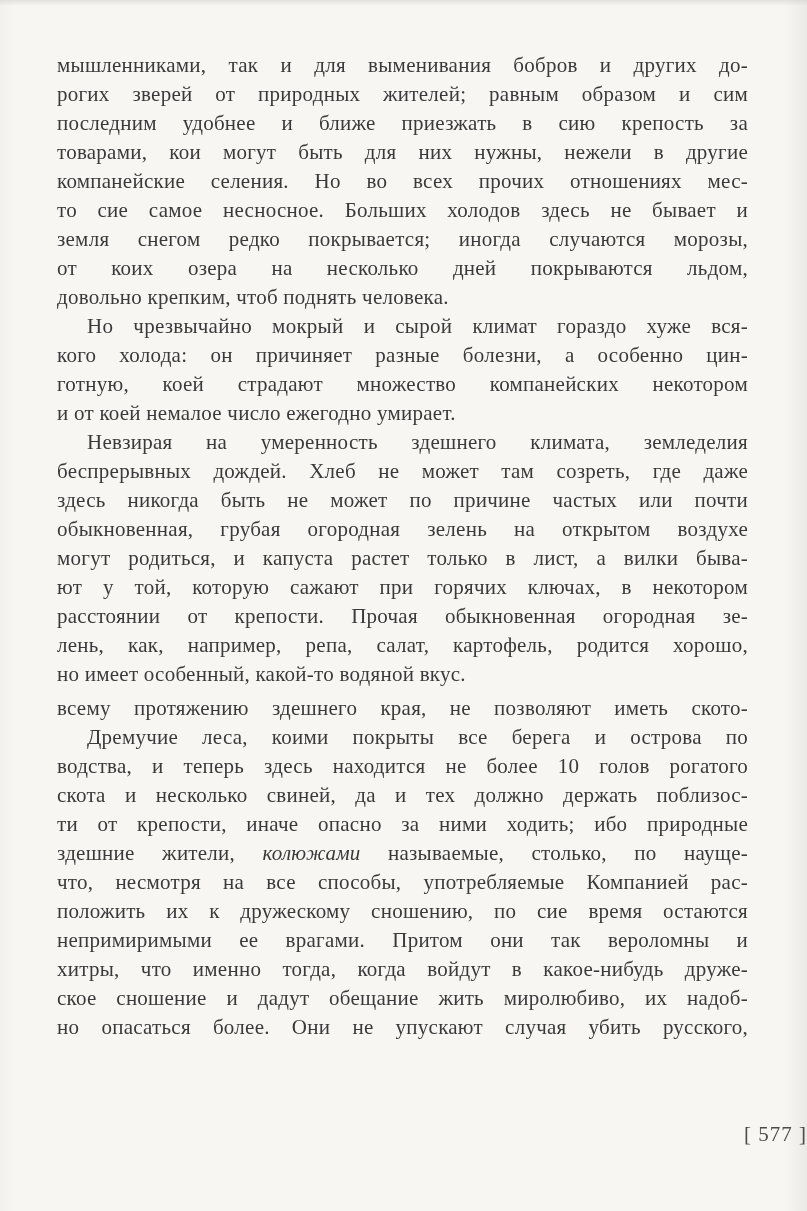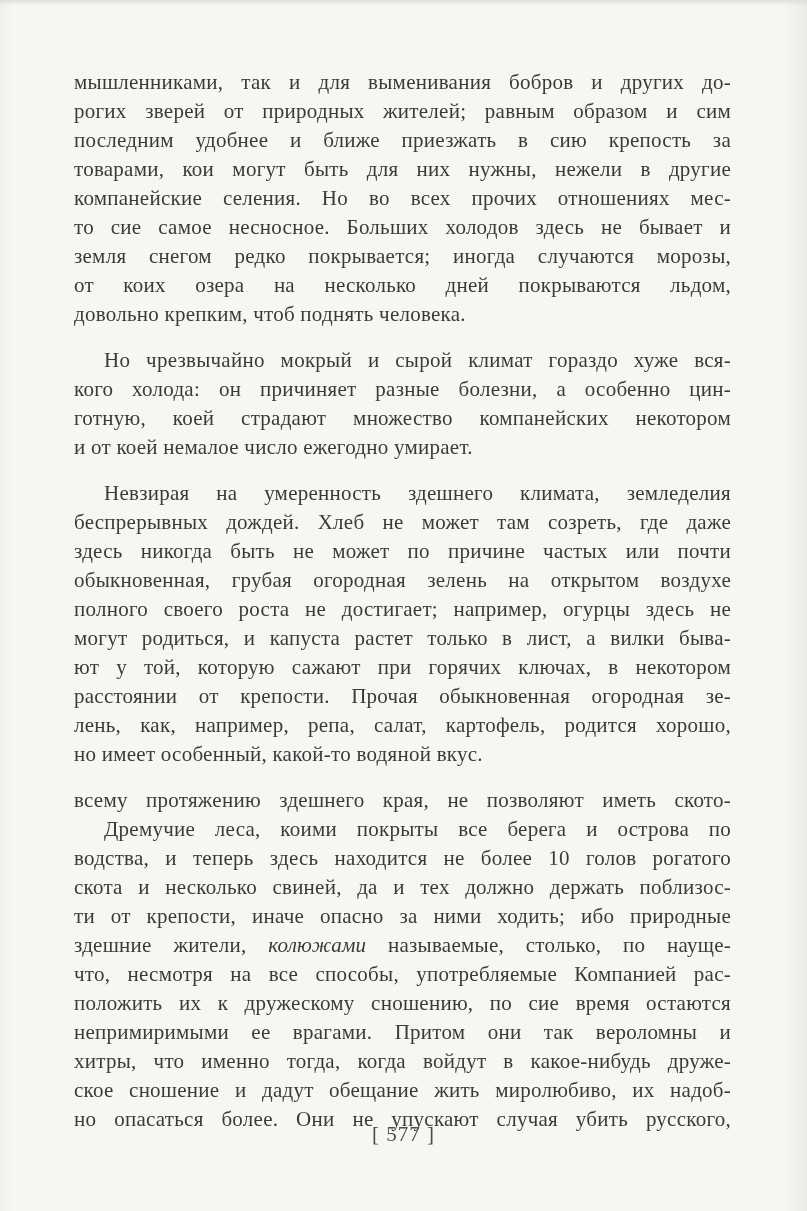--- a/index.html
+++ b/index.html
@@ -26,21 +26,21 @@
   .text-block {
     position: absolute;
     left: 57px;
     top: 51px;
     width: 691px;
     color: #3a3a3a;
     font-size: 21px;
     line-height: 29px;
     letter-spacing: 0.25px;
   }
-  .paragraph { margin: 17px; }
+  .paragraph { margin: 0; }
   .paragraph.extra-gap { margin-top: 5px; }
   .line {
     text-align: justify;
     text-align-last: justify;
     white-space: normal;
   }
   .line.para-end {
     text-align-last: left;
   }
   .line.indent {
@@ -48,21 +48,21 @@
   }
   .line i {
     font-style: italic;
     letter-spacing: 0.2px;
   }
   .page-number {
     position: absolute;
     left: 0;
     top: 1122px;
     width: 100%;
-    text-align: center;
+    text-align: right;
     color: #4c4c4c;
     font-size: 21px;
     letter-spacing: 1px;
   }
 </style>
 </head>
 <body>
 
 <div class="page">
   <div class="text-block">
@@ -81,21 +81,20 @@
         <div class="line indent">Но чрезвычайно мокрый и сырой климат гораздо хуже вся-</div>
         <div class="line">кого холода: он причиняет разные болезни, а особенно цин-</div>
         <div class="line">готную, коей страдают множество компанейских некотором</div>
         <div class="line para-end">и от коей немалое число ежегодно умирает.</div>
       </div>
       <div class="paragraph">
         <div class="line indent">Невзирая на умеренность здешнего климата, земледелия</div>
         <div class="line">беспрерывных дождей. Хлеб не может там созреть, где даже</div>
         <div class="line">здесь никогда быть не может по причине частых или почти</div>
         <div class="line">обыкновенная, грубая огородная зелень на открытом воздухе</div>
-        <div class="line">полного своего роста не достигает; например, огурцы здесь не</div>
         <div class="line">могут родиться, и капуста растет только в лист, а вилки быва-</div>
         <div class="line">ют у той, которую сажают при горячих ключах, в некотором</div>
         <div class="line">расстоянии от крепости. Прочая обыкновенная огородная зе-</div>
         <div class="line">лень, как, например, репа, салат, картофель, родится хорошо,</div>
         <div class="line para-end">но имеет особенный, какой-то водяной вкус.</div>
       </div>
       <div class="paragraph extra-gap">
         <div class="line">всему протяжению здешнего края, не позволяют иметь ското-</div>
         <div class="line indent">Дремучие леса, коими покрыты все берега и острова по</div>
         <div class="line">водства, и теперь здесь находится не более 10 голов рогатого</div>

